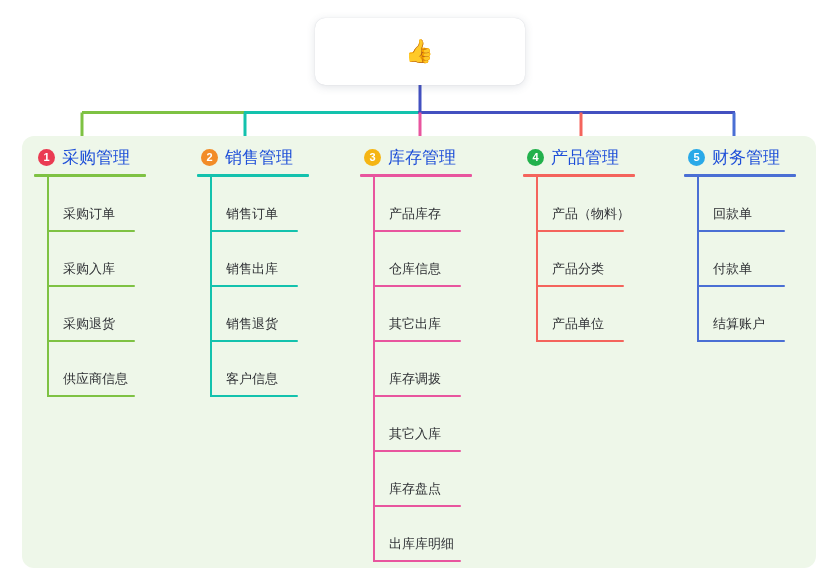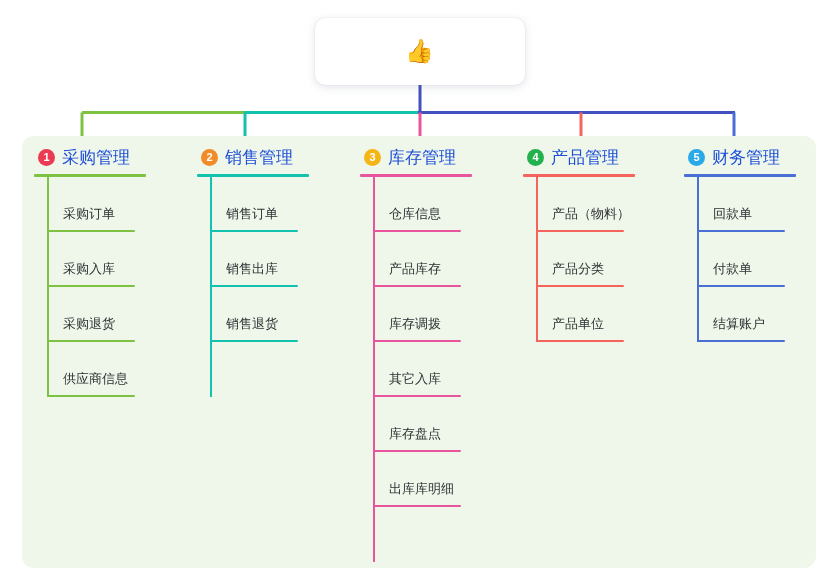--- a/index.html
+++ b/index.html
@@ -219,36 +219,44 @@
             <div class="item-underline" style="background: rgb(19, 194, 173);"></div>
           </div>
           <div class="item">
             <span class="item-label">销售出库</span>
             <div class="item-underline" style="background: rgb(19, 194, 173);"></div>
           </div>
           <div class="item">
             <span class="item-label">销售退货</span>
             <div class="item-underline" style="background: rgb(19, 194, 173);"></div>
           </div>
+          <div class="item">
+            <span class="item-label">客户信息</span>
+            <div class="item-underline" style="background: rgb(19, 194, 173);"></div>
+          </div>
         </div>
       </div>
       <div class="column col-2">
         <div class="col-head">
           <span class="badge" style="background: rgb(245, 181, 20);">3</span>
           <span class="col-title">库存管理</span>
         </div>
         <div class="col-underline" style="background: rgb(232, 85, 158);"></div>
         <div class="col-body">
           <div class="stem" style="background: rgb(232, 85, 158); height: 385px;"></div>
           <div class="item">
+            <span class="item-label">产品库存</span>
+            <div class="item-underline" style="background: rgb(232, 85, 158);"></div>
+          </div>
+          <div class="item">
             <span class="item-label">仓库信息</span>
             <div class="item-underline" style="background: rgb(232, 85, 158);"></div>
           </div>
           <div class="item">
-            <span class="item-label">产品库存</span>
+            <span class="item-label">其它出库</span>
             <div class="item-underline" style="background: rgb(232, 85, 158);"></div>
           </div>
           <div class="item">
             <span class="item-label">库存调拨</span>
             <div class="item-underline" style="background: rgb(232, 85, 158);"></div>
           </div>
           <div class="item">
             <span class="item-label">其它入库</span>
             <div class="item-underline" style="background: rgb(232, 85, 158);"></div>
           </div>

